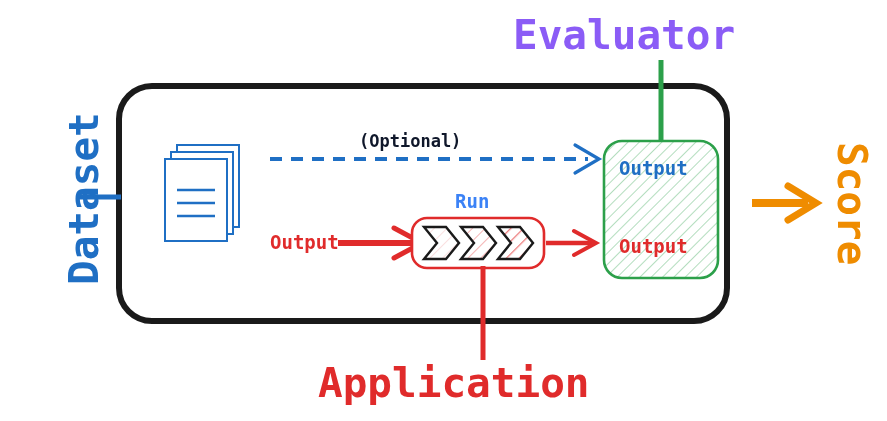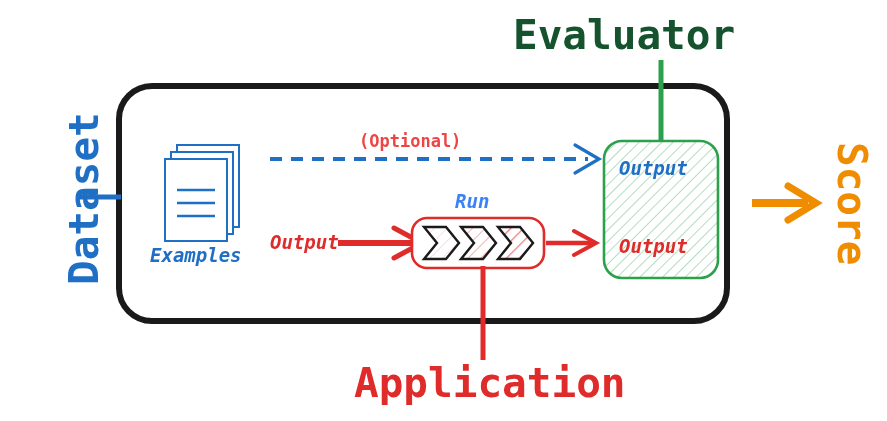--- a/index.html
+++ b/index.html
@@ -31,21 +31,20 @@
     line-height: 1;
   }
   .lbl-big {
     font-size: 41px;
     font-weight: 700;
     letter-spacing: 0px;
   }
   .lbl-mid {
     font-size: 19px;
     font-weight: 700;
-    font-style: italic;
   }
   .lbl-small {
     font-size: 17px;
     font-weight: 700;
   }
   .rot-ccw {
     transform: rotate(-90deg);
     transform-origin: 0 0;
   }
   .rot-cw {
@@ -123,29 +122,28 @@
     <rect x="604" y="141" rx="18" ry="18" width="114" height="137" fill="url(#hatch-green)" stroke="#2ca04a" stroke-width="2.6"></rect>
 
     <g>
       <line x1="752" y1="203" x2="808" y2="203" stroke="#ef8c00" stroke-width="8" stroke-linecap="butt"></line>
       <polyline points="788,186 816,203 788,220" fill="none" stroke="#ef8c00" stroke-width="7" stroke-linecap="round" stroke-linejoin="miter"></polyline>
     </g>
   </svg>
 
   <div class="lbl lbl-big rot-ccw" style="left:64px; top:285px; color:#1f6fc4;">Dataset</div>
 
-  <div class="lbl lbl-big" style="left:513px; top:15px; color:#14532d;">Evaluator</div>
+  <div class="lbl lbl-big" style="left:513px; top:15px; color:#8b5cf6;">Evaluator</div>
 
-  <div class="lbl lbl-big" style="left:318px; top:363px; color:#e02b2b;margin-left:36px;">Application</div>
+  <div class="lbl lbl-big" style="left:318px; top:363px; color:#e02b2b;">Application</div>
 
   <div class="lbl lbl-big rot-cw" style="left:872px; top:142px; color:#ef8c00;">Score</div>
 
-  <div class="lbl lbl-mid" style="left:150px; top:246px; color:#1f6fc4;">Examples</div>
 
-  <div class="lbl lbl-small" style="left:359px; top:133px; color:#ef4444;">(Optional)</div>
+  <div class="lbl lbl-small" style="left:359px; top:133px; color:#0f172a;">(Optional)</div>
 
   <div class="lbl lbl-mid" style="left:270px; top:233px; color:#e02b2b;">Output</div>
 
   <div class="lbl lbl-mid" style="left:455px; top:192px; color:#3b82f6;">Run</div>
 
   <div class="lbl lbl-mid" style="left:619px; top:159px; color:#1f6fc4;">Output</div>
 
   <div class="lbl lbl-mid" style="left:619px; top:237px; color:#e02b2b;">Output</div>
 
 </div>

